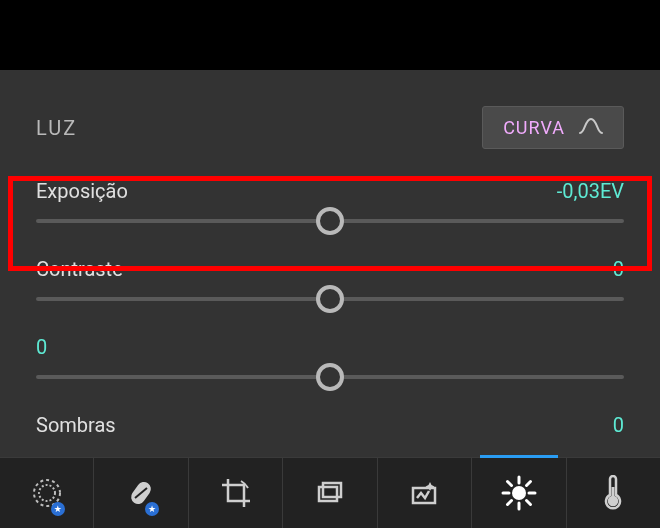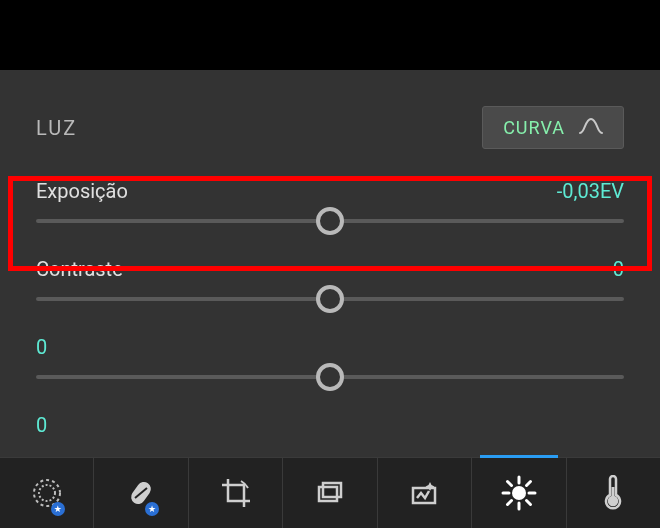--- a/index.html
+++ b/index.html
@@ -33,21 +33,21 @@
   .curve-btn {
     display: flex;
     align-items: center;
     gap: 14px;
     background: #4a4a4a;
     border: 1px solid #5a5a5a;
     border-radius: 3px;
     padding: 10px 20px;
     font-size: 18px;
     letter-spacing: 1px;
-    color: #86efac;
+    color: #f0abfc;
   }
   .sliders {
     padding: 0 0 0 0;
   }
   .slider-row {
     padding: 12px 24px 22px 24px;
     position: relative;
     text-align: right;
   }
   .slider-labels {
@@ -179,20 +179,21 @@
       <div class="slider-labels">
         <span class="slider-value">0</span>
       </div>
       <div class="slider-track">
         <div class="slider-handle" style="left:50%"></div>
       </div>
     </div>
 
     <div class="slider-row" style="padding-bottom:0;">
       <div class="slider-labels" style="margin-bottom:10px;">
+        <span>Sombras</span>
         <span class="slider-value">0</span>
       </div>
     </div>
 
   </div>
 </div>
 
 <div class="highlight-box"></div>
 
 <div class="toolbar">

